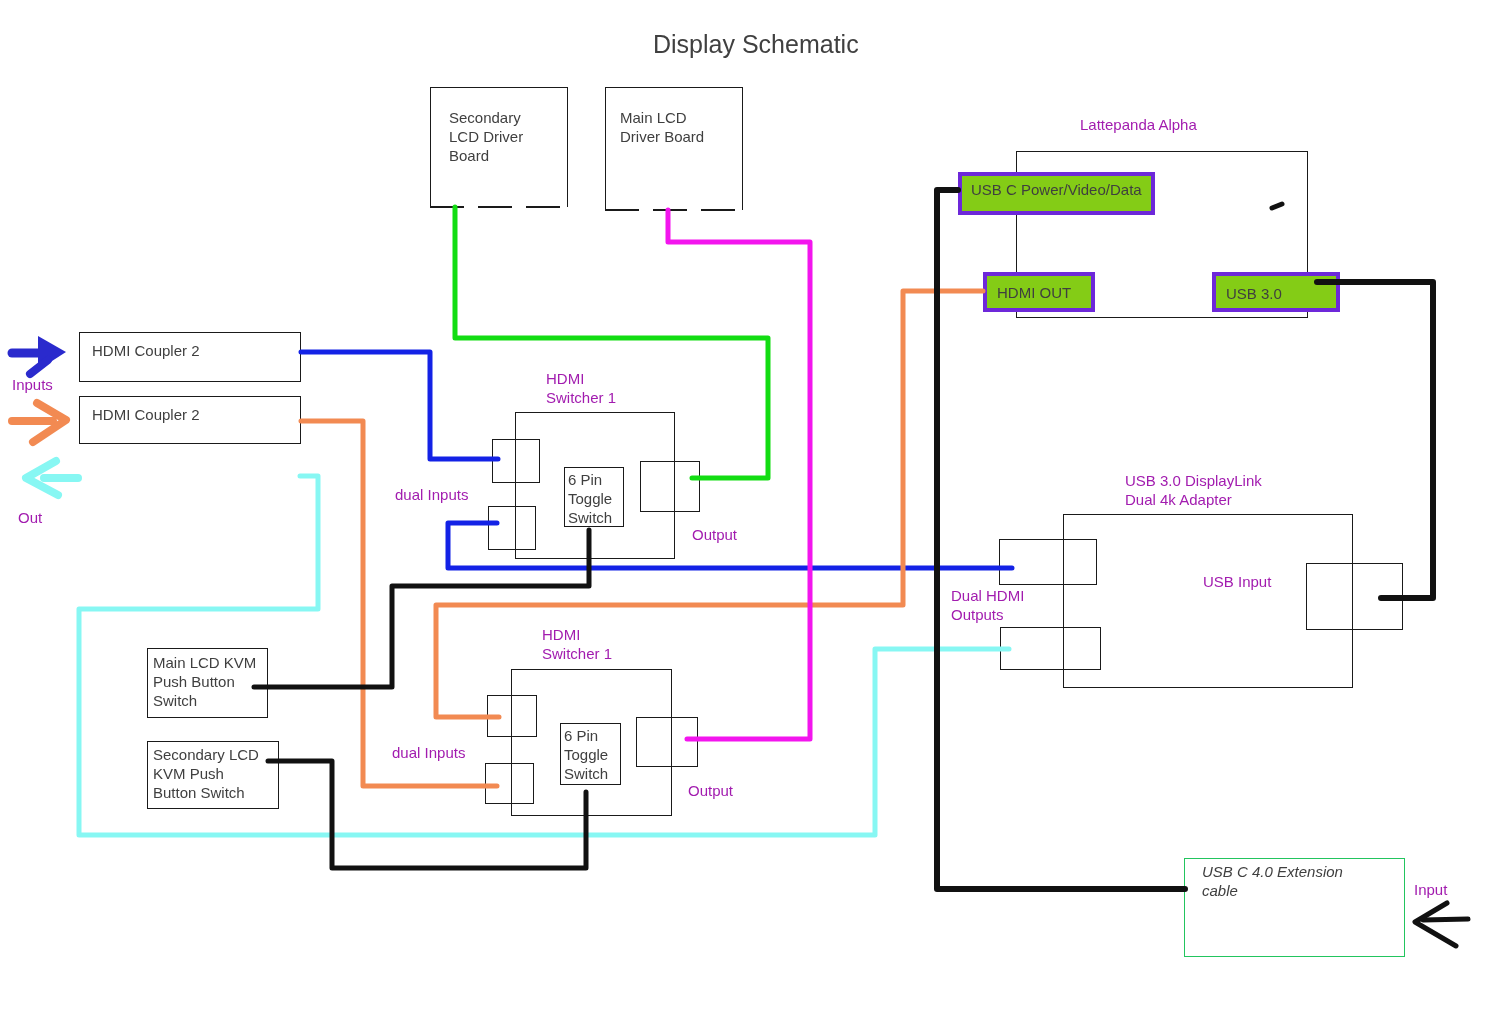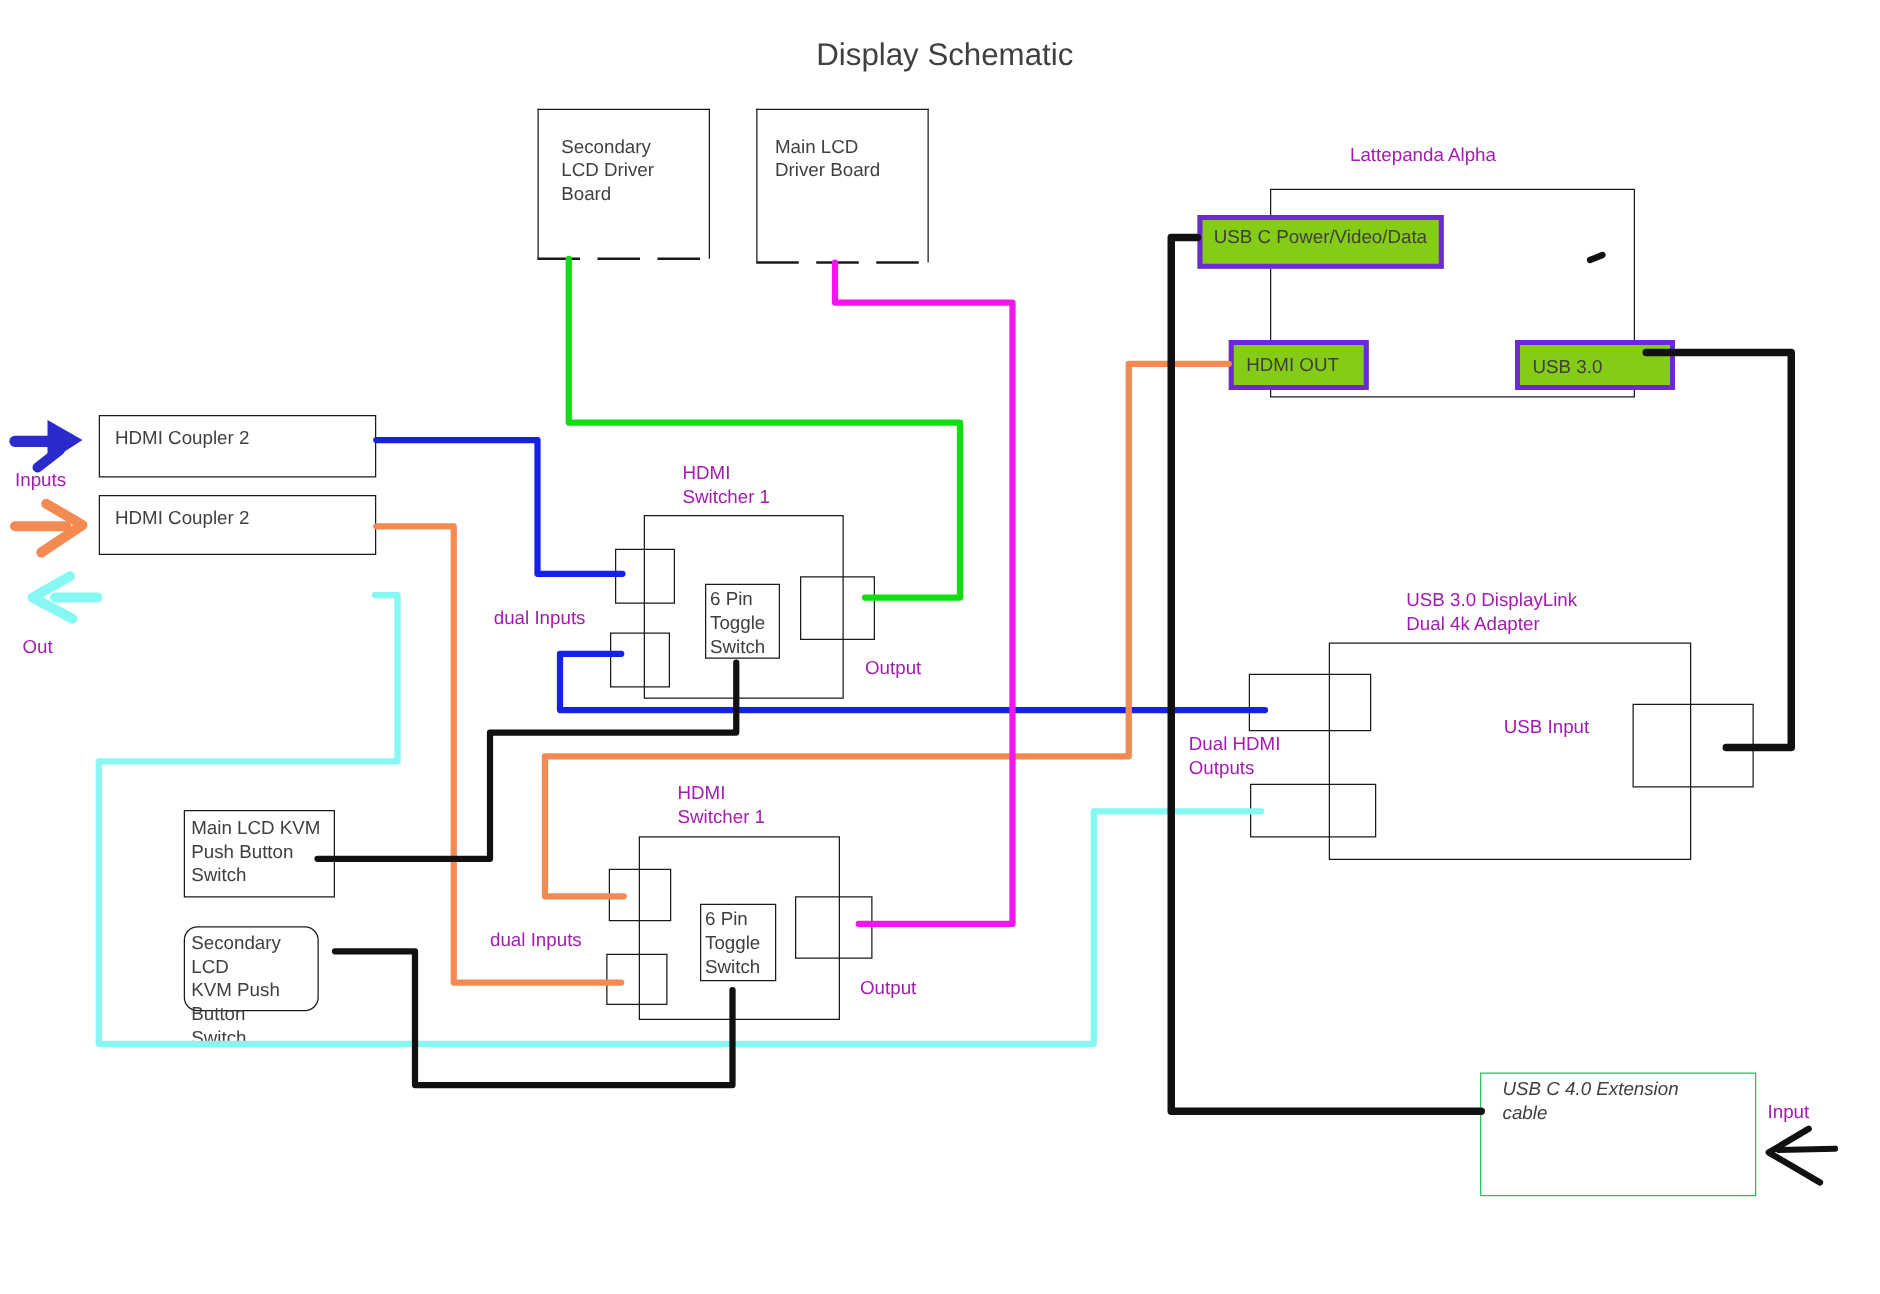--- a/index.html
+++ b/index.html
@@ -70,21 +70,21 @@
 Toggle
 Switch</div>
   </div>
   <div class="box" style="left:636px;top:717px;width:62px;height:50px;"></div>
 
   <div class="box" style="left:147px;top:648px;width:121px;height:70px;padding:4px 0 0 5px;">
     <div class="inlbl">Main LCD KVM
 Push Button
 Switch</div>
   </div>
-  <div class="box" style="left:147px;top:741px;width:108px;height:68px;padding:3px 16px 0 5px;border-radius:11px;">
+  <div class="box" style="left:147px;top:741px;width:132px;height:68px;padding:3px 16px 0 5px;">
     <div class="inlbl">Secondary LCD
 KVM Push
 Button Switch</div>
   </div>
 
   <div class="box" style="left:1063px;top:514px;width:290px;height:174px;"></div>
   <div class="box" style="left:999px;top:539px;width:98px;height:46px;"></div>
   <div class="box" style="left:1000px;top:627px;width:101px;height:43px;"></div>
   <div class="box" style="left:1306px;top:563px;width:97px;height:67px;"></div>
 

